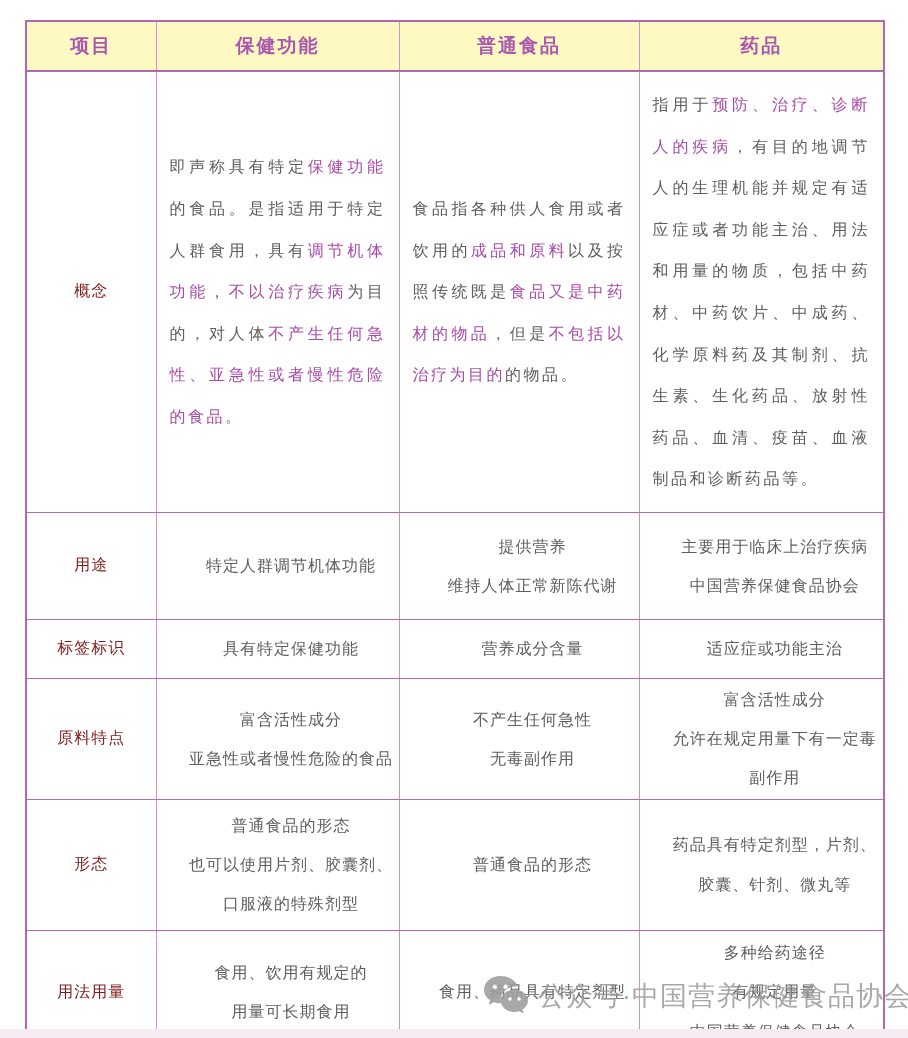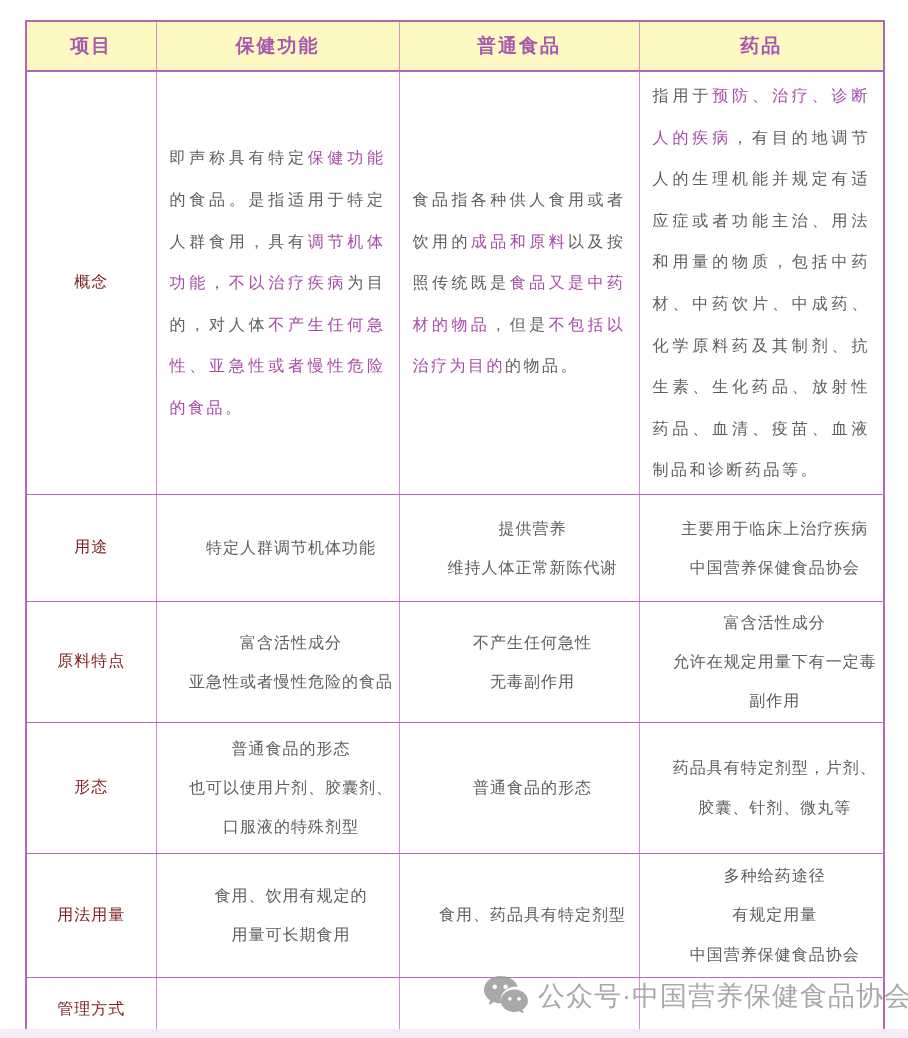--- a/index.html
+++ b/index.html
@@ -48,21 +48,21 @@
   }
   .cmp td{
     color:#5e5e5e;
     font-size:16px;
     text-align:center;
     letter-spacing:1px;
     padding-left:28px;
   }
   .cmp td.seg{
     text-align:left;
-    padding:3px 13px;
+    padding:12px 13px;
     line-height:2.6;
     letter-spacing:2.5px;
     text-align:justify;
   }
   .hl{color:#a84ba8;}
   .line{line-height:2.45;}
 
   tr.row-0 td, tr.row-0 th{height:353px;}
   tr.row-1 td, tr.row-1 th{height:104px;}
   tr.row-2 td, tr.row-2 th{height:56px;}
@@ -124,20 +124,32 @@
           <td>
             <div class="line">特定人群调节机体功能</div>
           </td>
           <td>
             <div class="line">提供营养</div>
             <div class="line">维持人体正常新陈代谢</div>
           </td>
           <td>
             <div class="line">主要用于临床上治疗疾病</div>
             <div class="line">中国营养保健食品协会</div>
+          </td>
+        </tr>
+        <tr class="row-2">
+          <th>标签标识</th>
+          <td>
+            <div class="line">具有特定保健功能</div>
+          </td>
+          <td>
+            <div class="line">营养成分含量</div>
+          </td>
+          <td>
+            <div class="line">适应症或功能主治</div>
           </td>
         </tr>
         <tr class="row-3">
           <th>原料特点</th>
           <td>
             <div class="line">富含活性成分</div>
             <div class="line">亚急性或者慢性危险的食品</div>
           </td>
           <td>
             <div class="line">不产生任何急性</div>

